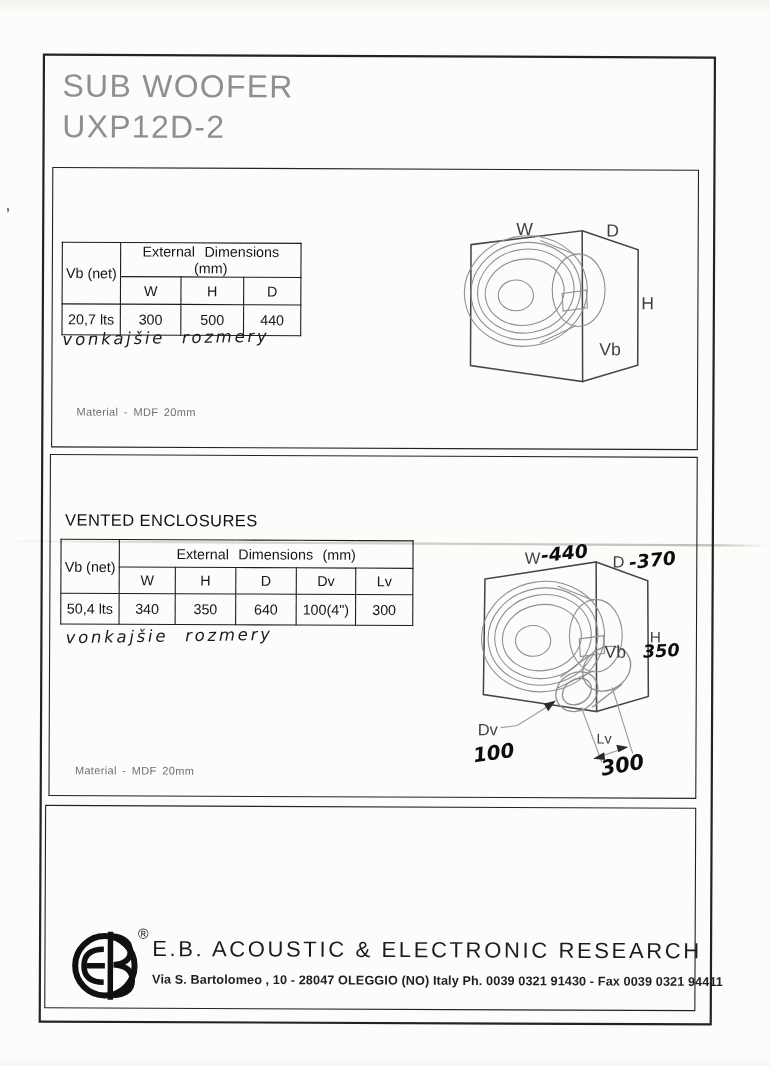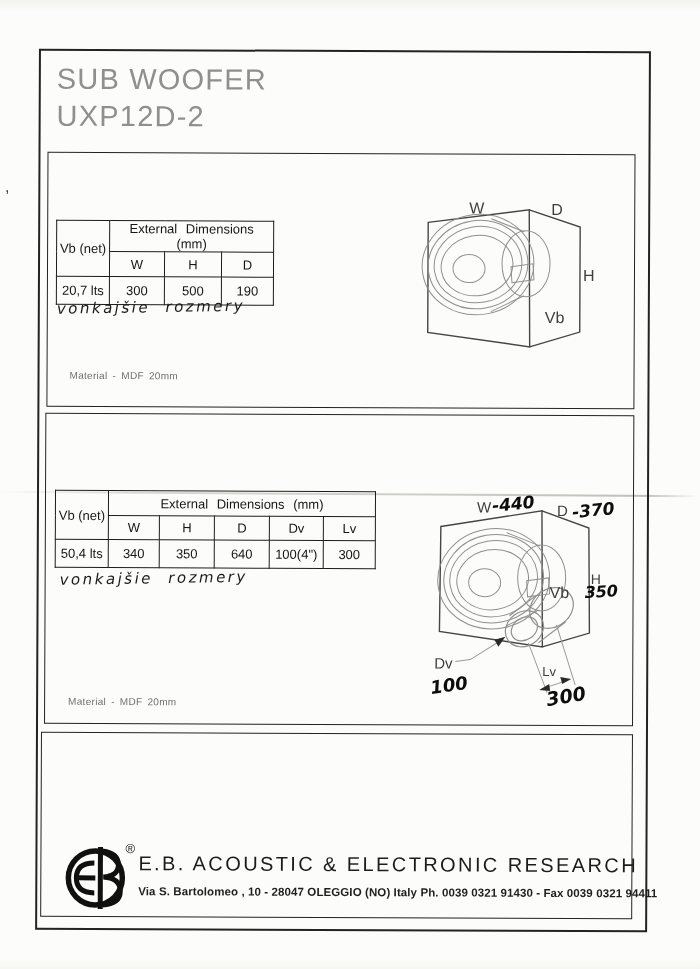--- a/index.html
+++ b/index.html
@@ -57,21 +57,21 @@
       </tr>
       <tr style="height:25px;">
         <td style="width:54px;">W</td>
         <td style="width:56px;">H</td>
         <td style="width:51px;">D</td>
       </tr>
       <tr style="height:28px;">
         <td>20,7 lts</td>
         <td>300</td>
         <td>500</td>
-        <td>190</td>
+        <td>440</td>
       </tr>
     </tbody>
       </table>
 
     <div class="note-hand" style="left:58px;top:299px;">vonkajšie rozmery</div>
     <div class="material" style="left:71px;top:371px;">Material - MDF 20mm</div>
 
     <svg class="abs" style="left:405px;top:192px;" width="200" height="162" viewBox="405 192 200 162">
       <g stroke="#454545" fill="none" stroke-width="1.4">
         <path d="M429,222 L530,209 L531,346 L429,332 Z"></path>
@@ -90,20 +90,21 @@
       </g>
       <g fill="#3e3e3e" font-size="16">
         <text x="470" y="213">W</text>
         <text x="552" y="214">D</text>
         <text x="584" y="280">H</text>
         <text x="546" y="322">Vb</text>
       </g>
     </svg>
 
     <div class="box" style="left:47px;top:414px;width:587px;height:309px;"></div>
+    <div class="heading" style="left:61px;top:466px;">VENTED ENCLOSURES</div>
 
     <table class="doc-table" style="left:57px;top:491px;">
       <tbody>
           <tr style="height:25px;">
         <td style="width:52px;" rowspan="2">Vb (net)</td>
         <td class="span-hd" colspan="5">External Dimensions (mm)</td>
       </tr>
       <tr style="height:24px;">
         <td style="width:50px;">W</td>
         <td style="width:54px;">H</td>

